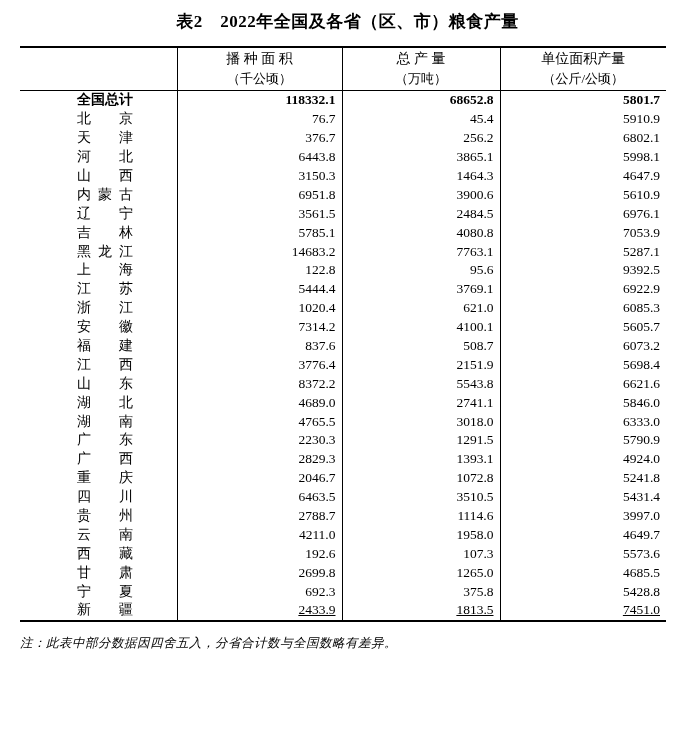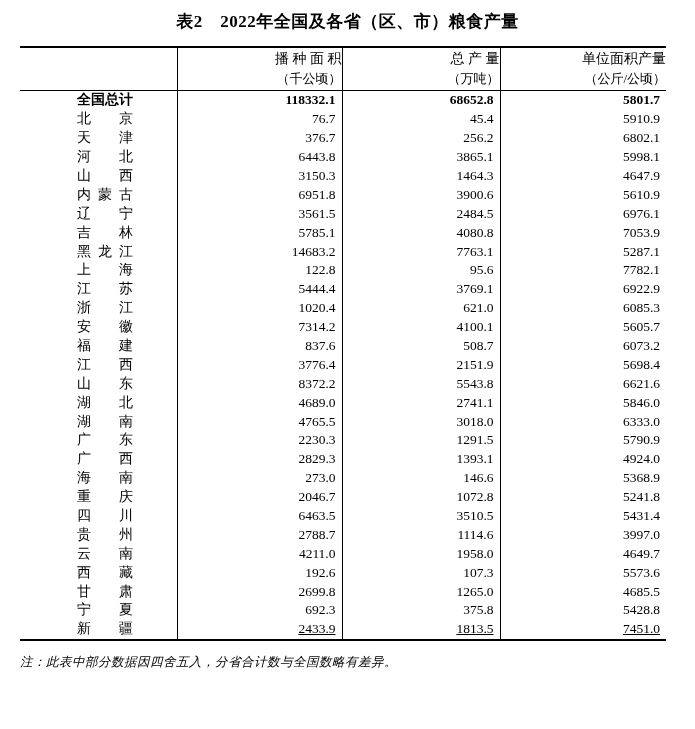--- a/index.html
+++ b/index.html
@@ -39,21 +39,21 @@
   table.grain-table col.c3 { width: 158px; }
   table.grain-table col.c4 { width: 166px; }
 
   thead tr {
     border-top: 2.5px solid #000;
     border-bottom: 1.5px solid #000;
   }
   thead th {
     font-weight: normal;
     font-size: 14px;
-    text-align: right;
+    text-align: center;
     vertical-align: middle;
     height: 42px;
     padding: 0;
     line-height: 1.45;
   }
   tbody tr:last-child td { border-bottom: 2.5px solid #000; text-decoration: underline; }
   tbody { border-bottom: 2.5px solid #000; }
 
   th.sep, td.sep { border-left: 1px solid #000; }
 
@@ -195,21 +195,21 @@
       <td class="num-cell sep">14683.2</td>
       <td class="num-cell sep">7763.1</td>
       <td class="num-cell sep">5287.1</td>
     </tr>
         <tr>
       <td class="region-cell">
         <span class="region-name">上海</span>
       </td>
       <td class="num-cell sep">122.8</td>
       <td class="num-cell sep">95.6</td>
-      <td class="num-cell sep">7782.1</td>
+      <td class="num-cell sep">9392.5</td>
     </tr>
         <tr>
       <td class="region-cell">
         <span class="region-name">江苏</span>
       </td>
       <td class="num-cell sep">5444.4</td>
       <td class="num-cell sep">3769.1</td>
       <td class="num-cell sep">6922.9</td>
     </tr>
         <tr>
@@ -279,28 +279,20 @@
         <tr>
       <td class="region-cell">
         <span class="region-name">广西</span>
       </td>
       <td class="num-cell sep">2829.3</td>
       <td class="num-cell sep">1393.1</td>
       <td class="num-cell sep">4924.0</td>
     </tr>
         <tr>
       <td class="region-cell">
-        <span class="region-name">海南</span>
-      </td>
-      <td class="num-cell sep">273.0</td>
-      <td class="num-cell sep">146.6</td>
-      <td class="num-cell sep">5368.9</td>
-    </tr>
-        <tr>
-      <td class="region-cell">
         <span class="region-name">重庆</span>
       </td>
       <td class="num-cell sep">2046.7</td>
       <td class="num-cell sep">1072.8</td>
       <td class="num-cell sep">5241.8</td>
     </tr>
         <tr>
       <td class="region-cell">
         <span class="region-name">四川</span>
       </td>

